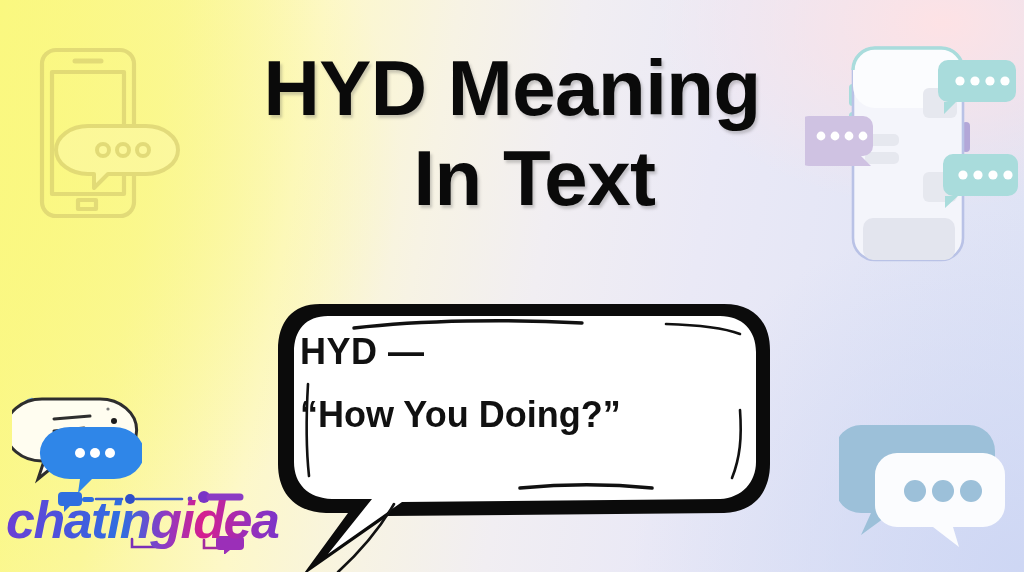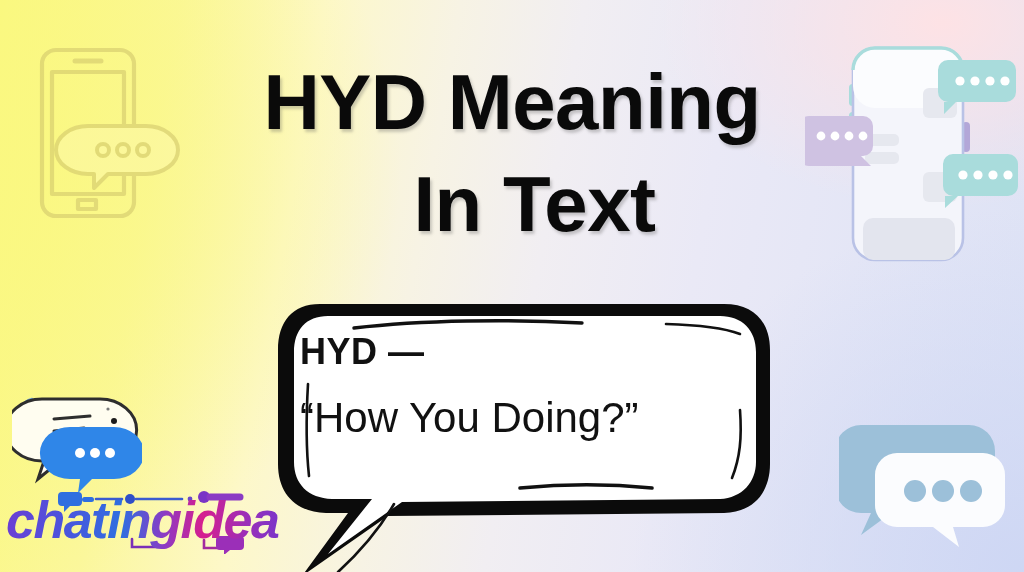--- a/index.html
+++ b/index.html
@@ -36,35 +36,35 @@
 
   
   #phone-right { right:4px; top:26px; width:215px; height:245px; }
 
   
   #bubbles-br { right:10px; bottom:14px; width:175px; height:145px; }
 
   
   #headline {
     position:absolute;
-    left:0; right:0; top:62px;
+    left:0; right:0; top:48px;
     text-align:center;
     z-index:5;
     pointer-events:none;
   }
   #headline .line {
     display:block;
     font-size:78px;
     font-weight:700;
     line-height:1.05;
     color:#0a0a0a;
     letter-spacing:-0.5px;
     text-shadow:2px 3px 3px rgba(90,90,90,.30);
   }
-  #headline .line.second { margin-top:20px;padding-left:45px; }
+  #headline .line.second { margin-top:8px;padding-left:45px; }
 
   
   #bubble-wrap {
     position:absolute;
     left:262px; top:292px;
     width:520px; height:285px;
     z-index:6;
   }
   #bubble-wrap svg { display:block; width:100%; height:100%; }
 
@@ -78,21 +78,21 @@
   }
   #bubble-text .l1 {
     display:block;
     font-size:36px; font-weight:700; color:#111;
     letter-spacing:.5px;
     line-height:1.2;
   }
   #bubble-text .l2 {
     display:block;
     margin-top:20px;
-    font-size:42px; font-weight:400; color:#111;
+    font-size:36px; font-weight:700; color:#111;
     letter-spacing:0px;
     line-height:1.2;
   }
 
   
   #logo { position:absolute; left:4px; bottom:14px; width:320px; height:175px; z-index:8;font-style:italic; }
   #logo-mark { position:absolute; left:8px; top:0; width:130px; height:112px; }
   #logo-word {
     position:absolute;
     left:0; bottom:4px;

